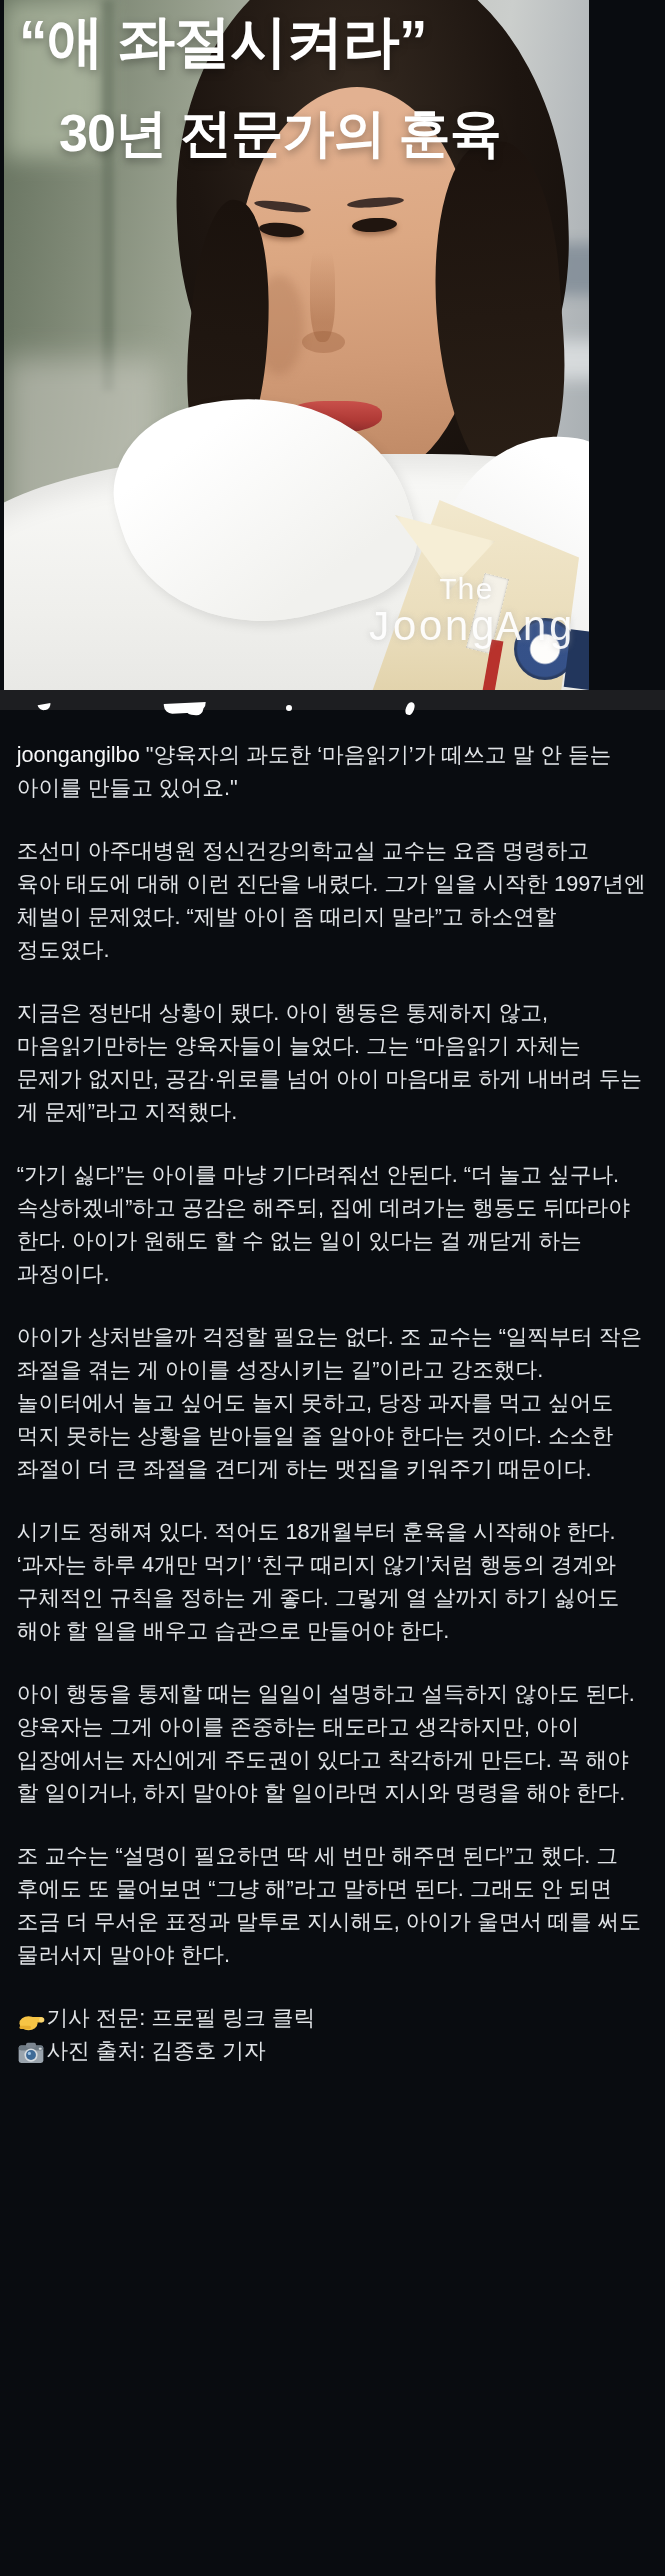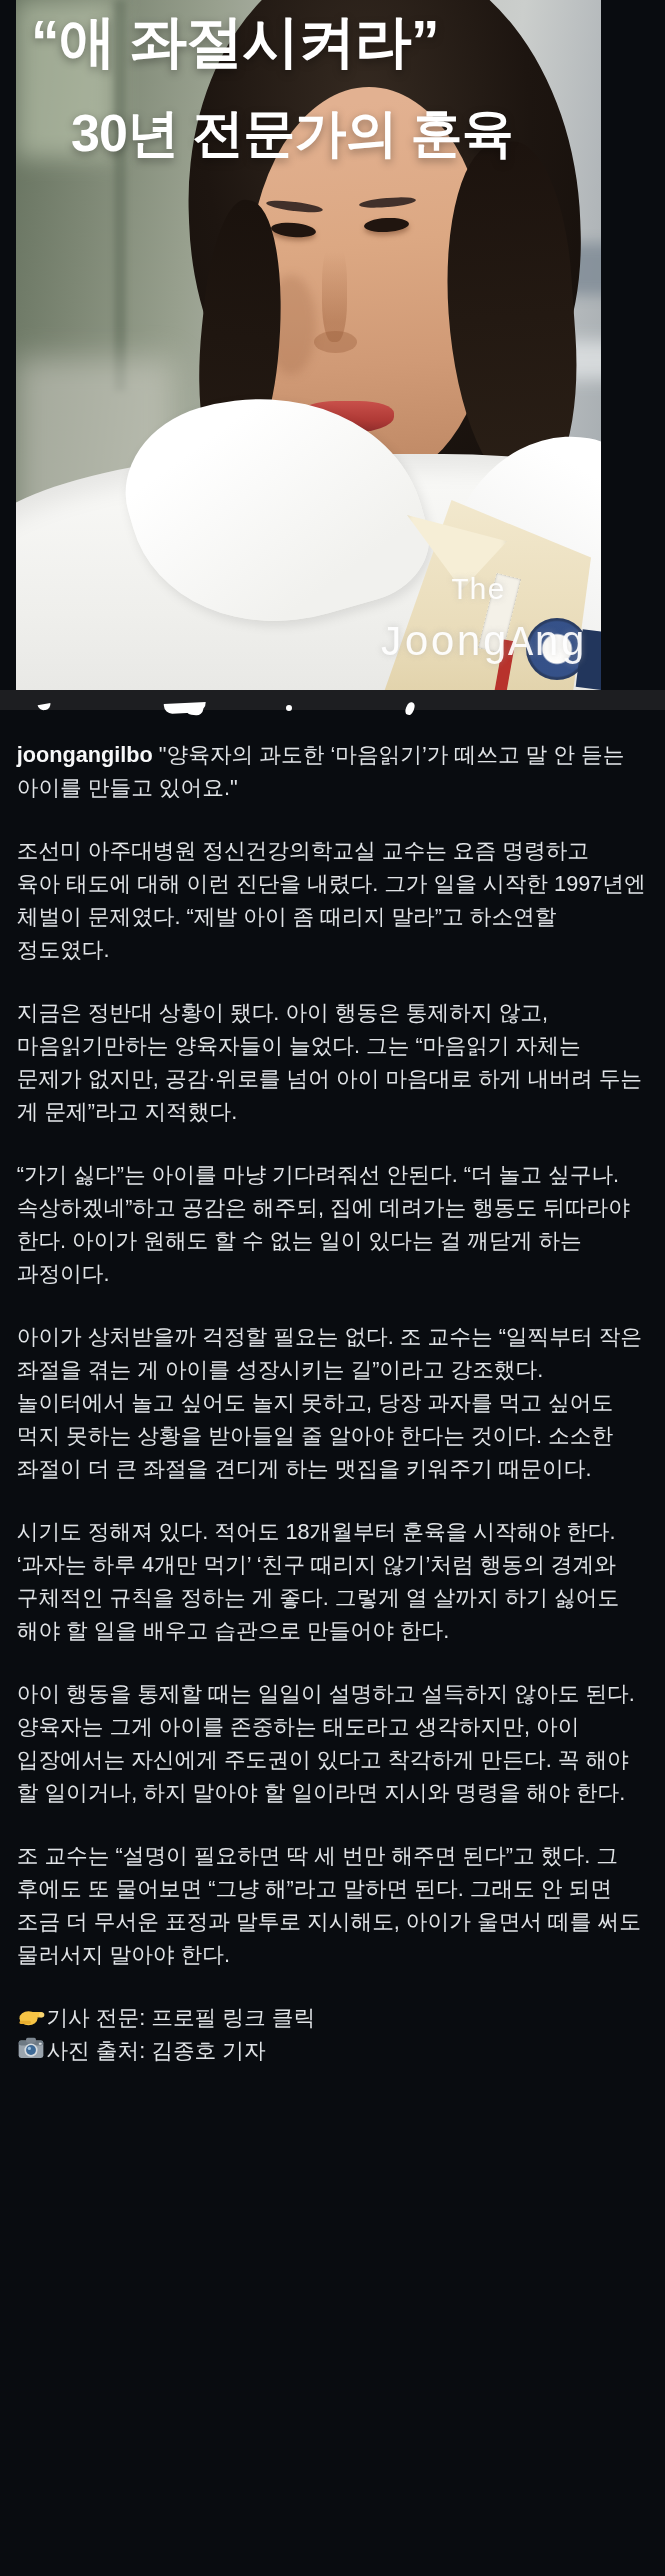--- a/index.html
+++ b/index.html
@@ -1,20 +1,20 @@
 <!DOCTYPE html>
 <html style="font-size:13.3px"><head>
 <meta charset="utf-8">
 <style>
   html,body{margin:0;padding:0;background:#000;}
   .page{position:relative;width:665px;height:2576px;background:#090c10;overflow:hidden;
         font-family:"Liberation Sans","DejaVu Sans",sans-serif;}
 
   
-  .photo{position:absolute;left:16px;top:0;width:585px;height:690px;overflow:hidden;
+  .photo{position:absolute;left:4px;top:0;width:585px;height:690px;overflow:hidden;
          background:linear-gradient(97deg,#66725f 0%,#7d8774 14%,#98a08e 30%,#b2b6ad 46%,#c3c6c2 62%,#cbcecc 76%,#b2b7ba 90%,#a2a9ad 100%);}
   .bg-corner{position:absolute;left:0;top:0;width:100px;height:158px;background:#c9d3ba;opacity:.55;filter:blur(11.7px);}
   .bg-doorline{position:absolute;left:98px;top:0;width:11.7px;height:391px;background:#5d6a58;opacity:.5;filter:blur(3.3px);}
   .bg-band-right{position:absolute;left:500px;top:243px;width:166px;height:52px;background:#7e8a95;opacity:.8;filter:blur(6.7px);}
   .bg-band-right2{position:absolute;left:491px;top:341px;width:174px;height:38px;background:#e8ebec;opacity:.7;filter:blur(8.3px);}
   .bg-light-low{position:absolute;left:0;top:358px;width:158px;height:333px;background:#d6d5cd;opacity:.5;filter:blur(15px);}
 
   .hair{position:absolute;left:173px;top:-50px;width:391px;height:533px;border-radius:48% 52% 46% 50%;
         background:radial-gradient(ellipse at 46% 30%,#352a21 0%,#1d1510 55%,#140e0a 100%);transform:rotate(-2deg);}
   .hair-lock-left{position:absolute;left:185px;top:200px;width:79px;height:275px;border-radius:40% 60% 45% 55%;
@@ -60,37 +60,37 @@
 
   .headline{position:absolute;left:15px;top:13.3px;color:#fff;font-weight:800;
             text-shadow:0 2.5px 8.3px rgba(0,0,0,.35);letter-spacing:-0.8px;line-height:1;}
   .headline .l1{font-size:57px;}
   .headline .l2{font-size:52px;margin-left:40px;margin-top:37px;}
 
   .watermark{position:absolute;right:23px;top:576px;width:200px;text-align:center;
              font-family:Liberation Mono, monospace;color:rgba(255,255,255,.93);
              text-shadow:0 0 6.7px rgba(160,160,160,.45);line-height:1;}
   .watermark .w1{font-size:30px;}
-  .watermark .w2{font-size:42px;margin-top:17px;letter-spacing:0.8px;}
+  .watermark .w2{font-size:42px;margin-top:2px;letter-spacing:0.8px;}
 
   
   .caption{position:absolute;left:0;top:690px;width:665px;height:1886px;background:#090c10;
            color:#e1e4e7;font-size:21.7px;line-height:33px;}
   .caption-strip{position:absolute;left:0;top:0;width:665px;height:20px;background:#1d1e21;}
   .frag{position:absolute;background:#fff;}
   .frag1{left:38px;top:14px;width:13.3px;height:5.8px;border-radius:0 0 6.7px 6.7px;transform:rotate(-10deg);}
   .frag2{left:164px;top:12.5px;width:42px;height:10px;border-radius:0 0 10px 8.3px;transform:rotate(-3deg);}
   .frag2b{left:185px;top:18.3px;width:18.3px;height:6.7px;border-radius:0 0 6.7px 6.7px;transform:rotate(6deg);}
   .frag3{left:286px;top:15px;width:5.8px;height:5.8px;border-radius:50%;}
   .frag4{left:406px;top:11.7px;width:7.5px;height:13.3px;border-radius:45%;transform:rotate(22deg);}
 
   .text-wrap{position:absolute;left:16.7px;top:48px;width:633px;}
   .para{margin:0 0 30px 0;white-space:pre-line;}
-  .username{font-weight:700;color:#f7f8f9;}
-  .footer-line{display:flex;align-items:flex-start;height:33px;white-space:pre;}
+  .username{font-weight:400;color:#f7f8f9;}
+  .footer-line{display:flex;align-items:flex-end;height:33px;white-space:pre;}
   .footer-line + .footer-line{margin-top:0px;}
   .f-icon{width:28px;height:28px;margin-right:1.7px;flex:0 0 auto;}
 </style>
 </head>
 <body>
 
 <div class="page">
 
   <div class="photo">
     <div class="bg-corner"></div>

